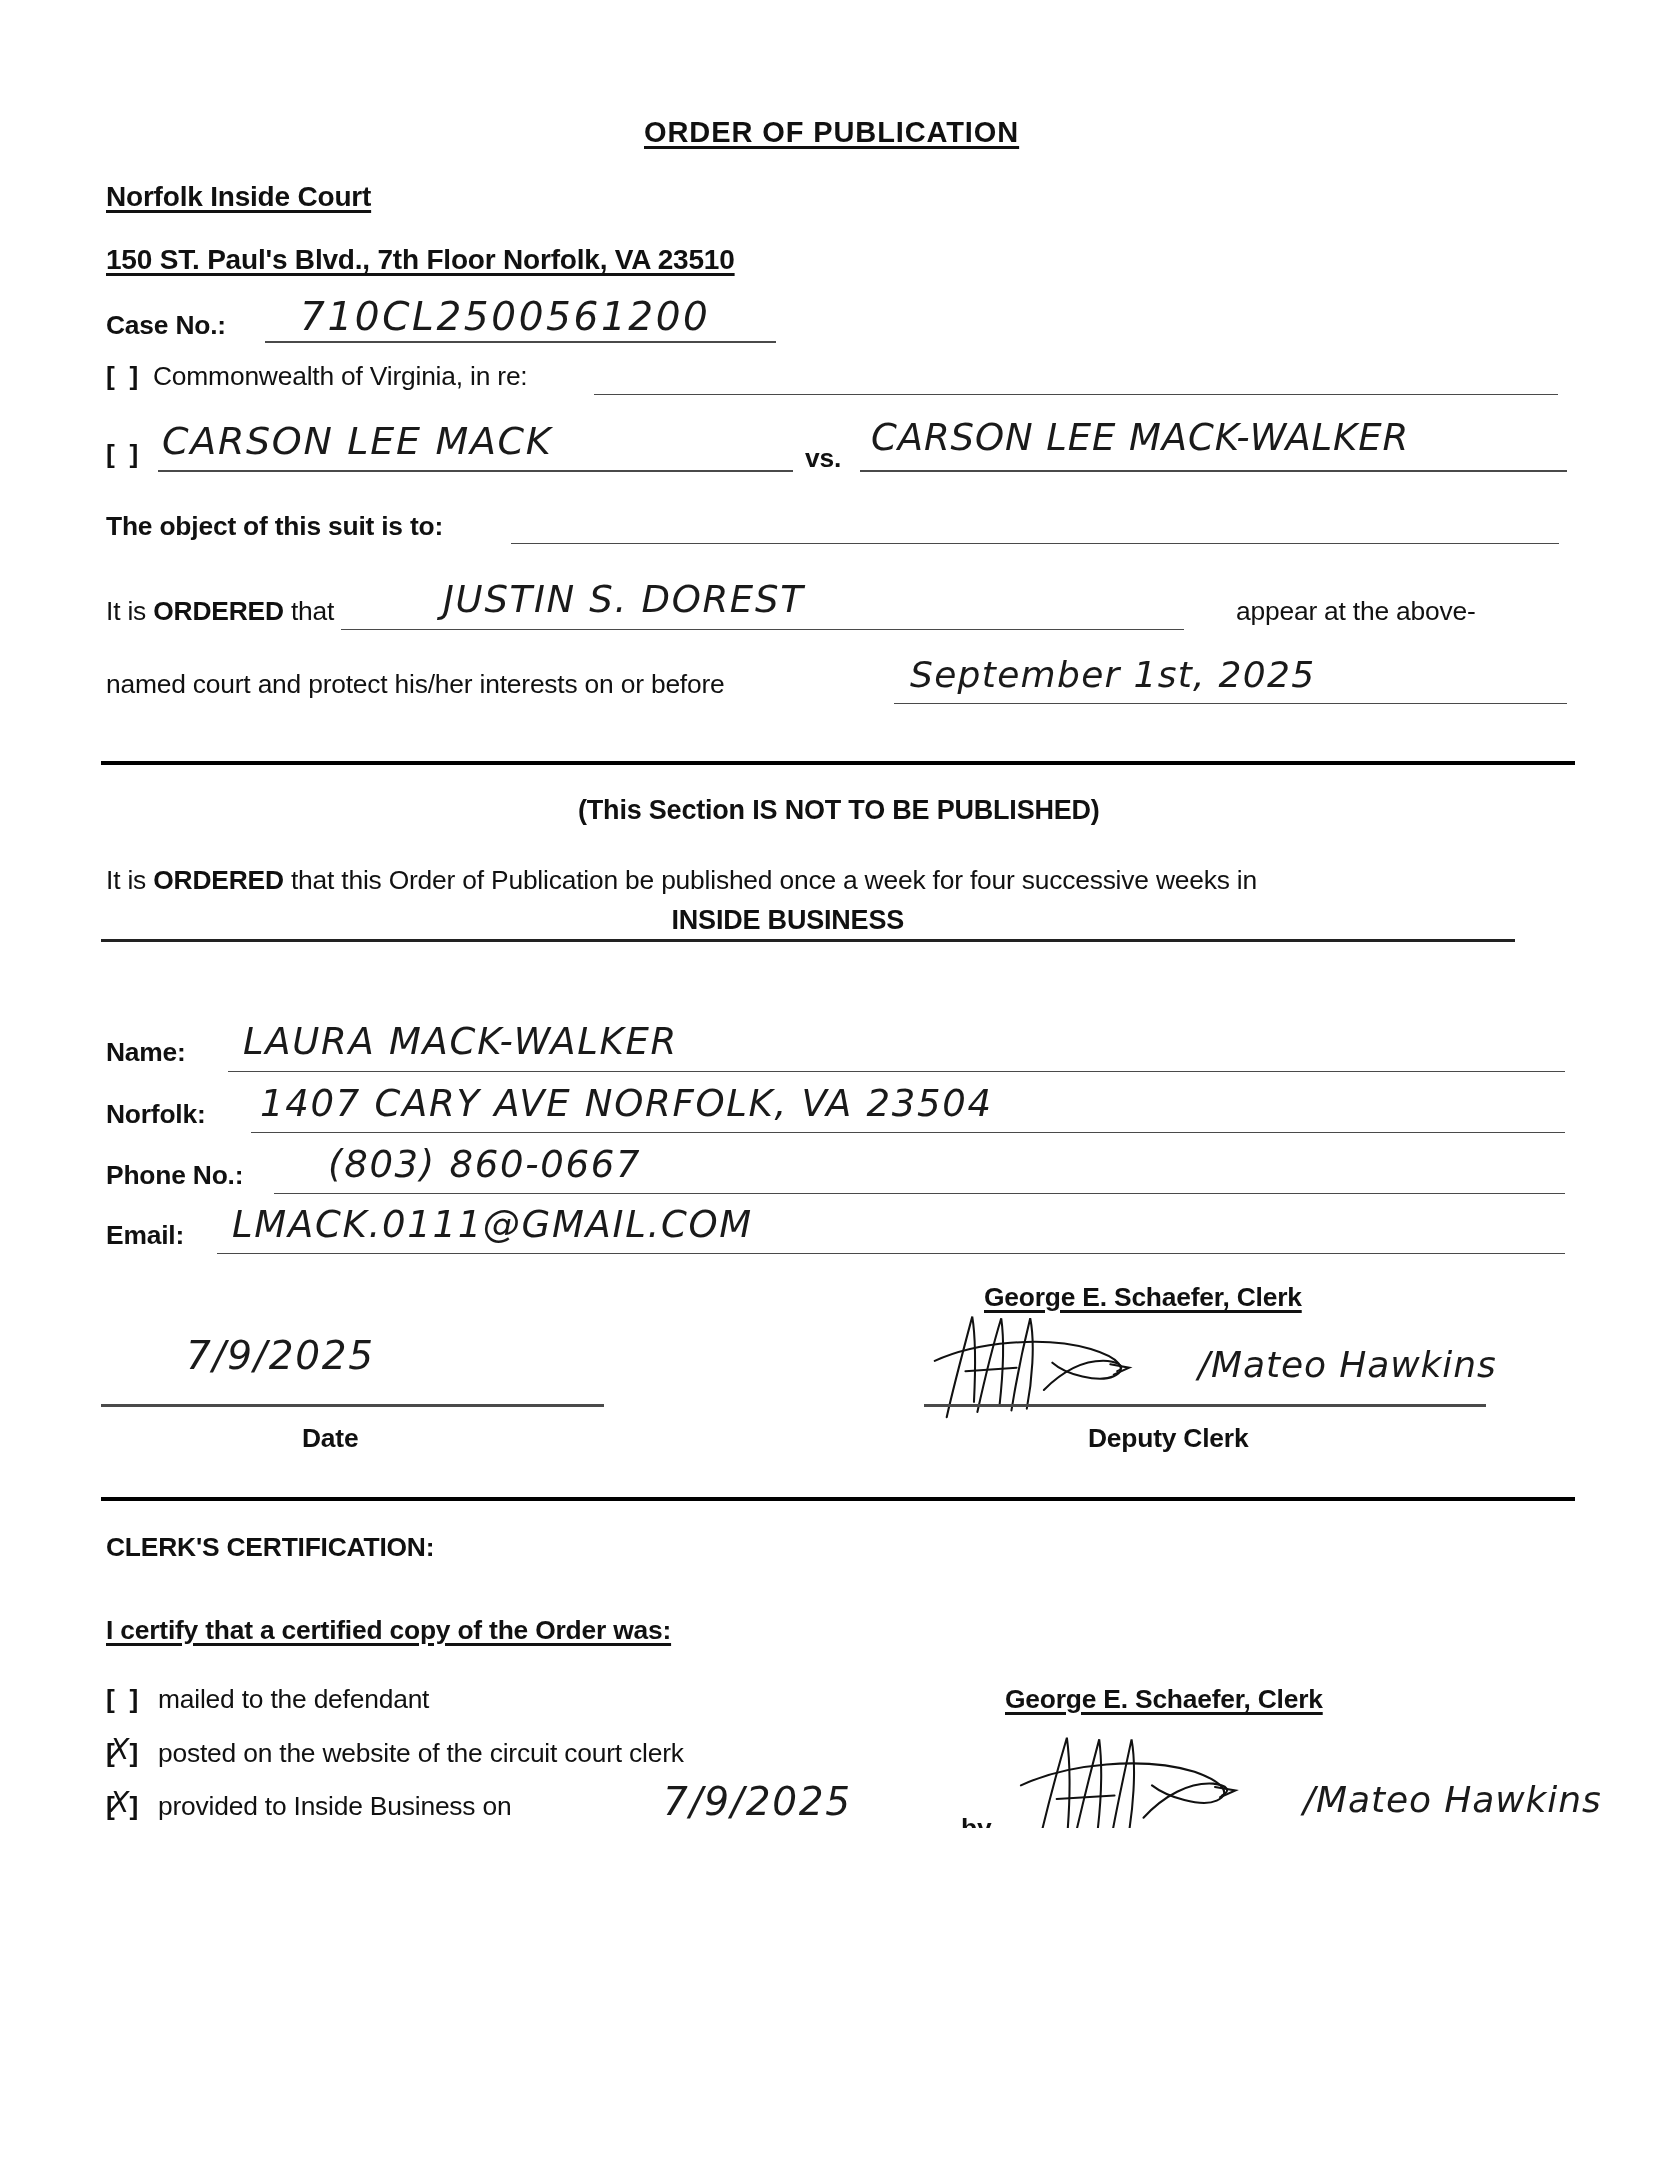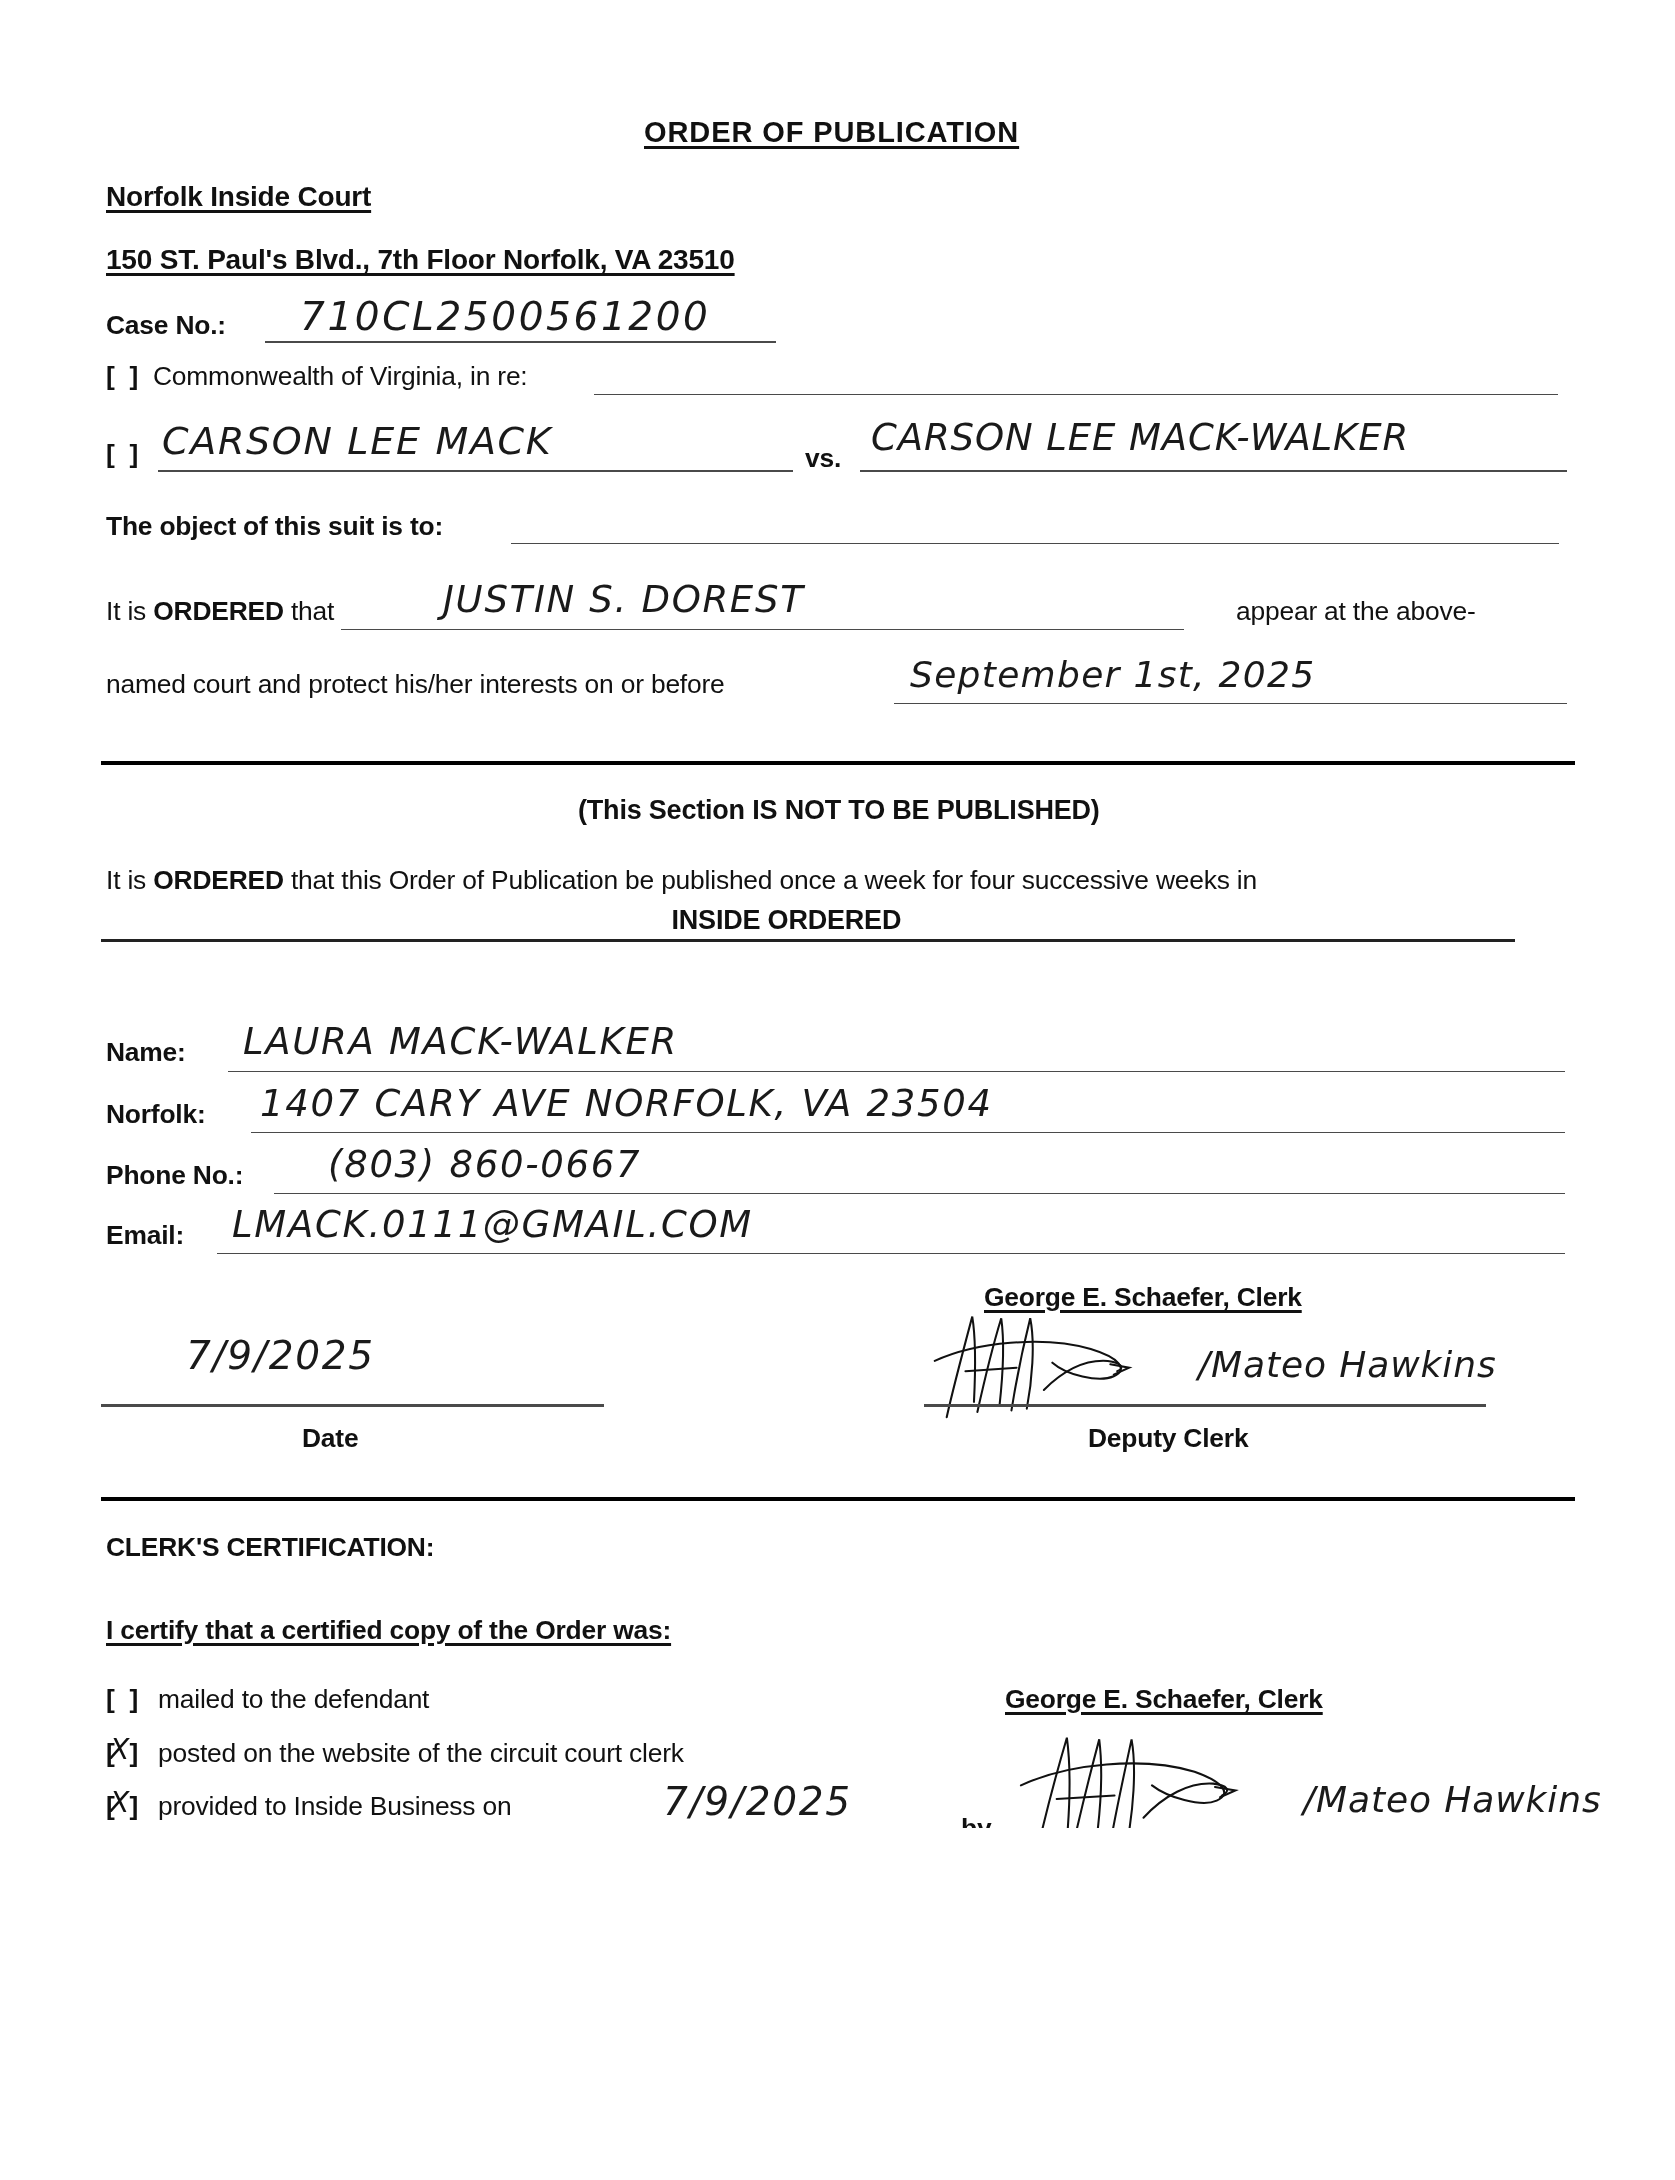--- a/index.html
+++ b/index.html
@@ -129,21 +129,21 @@
 
   <div class="t" style="left:578px; top:795px; font-size:27px;">(This Section IS NOT TO BE PUBLISHED)</div>
 
   <div class="t reg" style="left:106px; top:865px; font-size:26.4px;">
     <span>It is</span>
     <span style="font-weight:700;">ORDERED</span>
     <span>that this Order of Publication be published once a week for four successive weeks in</span>
   </div>
 
   <div class="line" style="left:101px; top:939px; width:1414px; height:2.6px; background:#222;"></div>
-  <div class="t" style="left:663px; top:905px; font-size:27px; background:#fff; padding:0 8.5px;">INSIDE ORDERED</div>
+  <div class="t" style="left:663px; top:905px; font-size:27px; background:#fff; padding:0 8.5px;">INSIDE BUSINESS</div>
 
 
   <div class="t" style="left:106px; top:1037px; font-size:26.4px;">Name:</div>
   <div class="line" style="left:228px; top:1071px; width:1337px; height:0.9px;"></div>
   <div class="hw hw-caps" style="left:243px; top:1020px; font-size:37px; letter-spacing:1.7px;">LAURA MACK-WALKER</div>
 
   <div class="t" style="left:106px; top:1099px; font-size:26.4px;">Norfolk:</div>
   <div class="line" style="left:251px; top:1132px; width:1314px; height:0.9px;"></div>
   <div class="hw hw-caps" style="left:260px; top:1082px; font-size:37px; letter-spacing:1.7px;">1407 CARY AVE NORFOLK, VA 23504</div>
 

